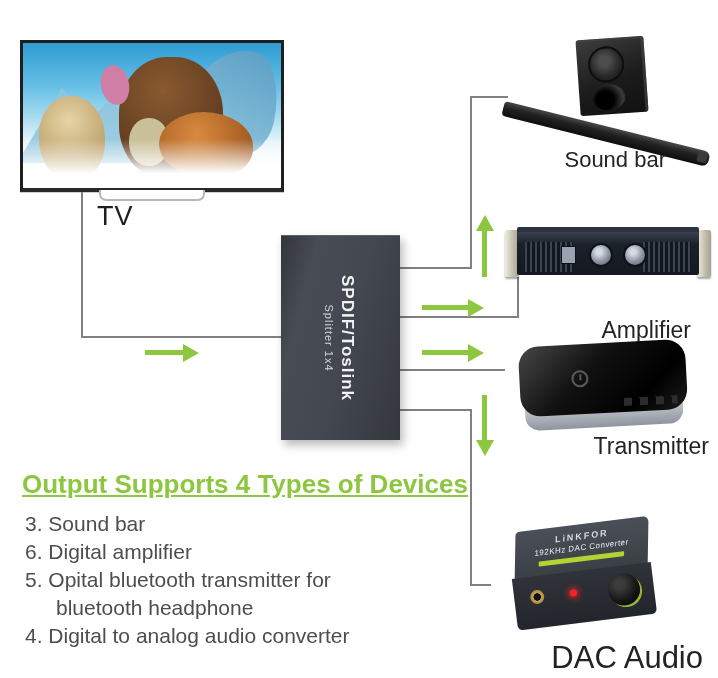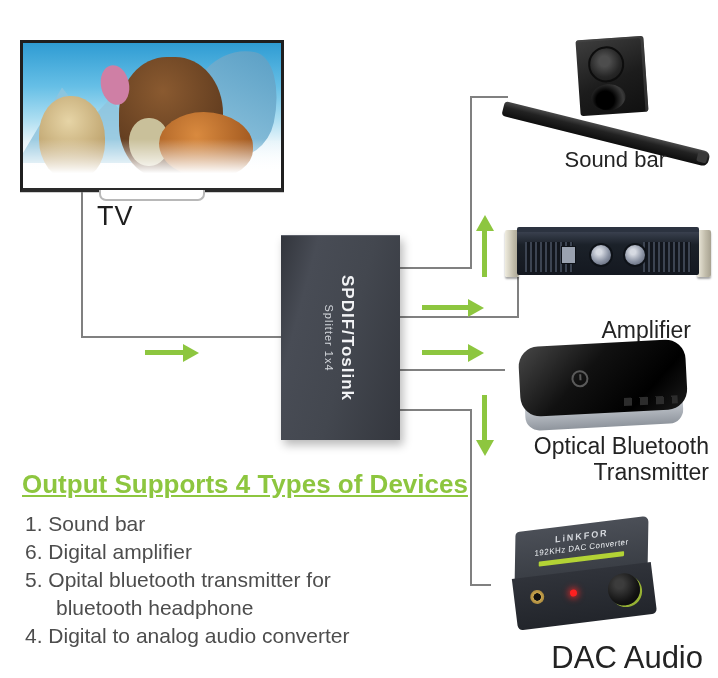--- a/index.html
+++ b/index.html
@@ -206,40 +206,39 @@
   <div class="dev-label lbl-amp">Amplifier</div>
 
   <div class="bt">
     <div class="bt-band"></div>
     <div class="bt-top">
       <div class="bt-btn"></div>
     </div>
     <div class="bt-ports"></div>
   </div>
   <div class="dev-label lbl-bt">
-    <div>Optical Bluetooth</div>
     <div>Transmitter</div>
   </div>
 
   <div class="dac">
     <div class="dac-top">
       <div class="dac-brand">LiNKFOR</div>
       <div class="dac-model">192KHz DAC Converter</div>
       <div class="dac-stripe"></div>
     </div>
     <div class="dac-front">
       <div class="dac-jack"></div>
       <div class="dac-led"></div>
       <div class="dac-knob"></div>
     </div>
   </div>
   <div class="dev-label lbl-dac">DAC Audio Converter</div>
 
   <div class="info-heading">Output Supports 4 Types of Devices</div>
   <div class="info-list">
-    <div class="info-item">1. Sound bar</div>
+    <div class="info-item">3. Sound bar</div>
     <div class="info-item">6. Digital amplifier</div>
     <div class="info-item">5. Opital bluetooth transmitter for</div>
     <div class="info-item indent">bluetooth headphone</div>
     <div class="info-item">4. Digital to analog audio converter</div>
   </div>
 
 </div>
 
 </body></html>

